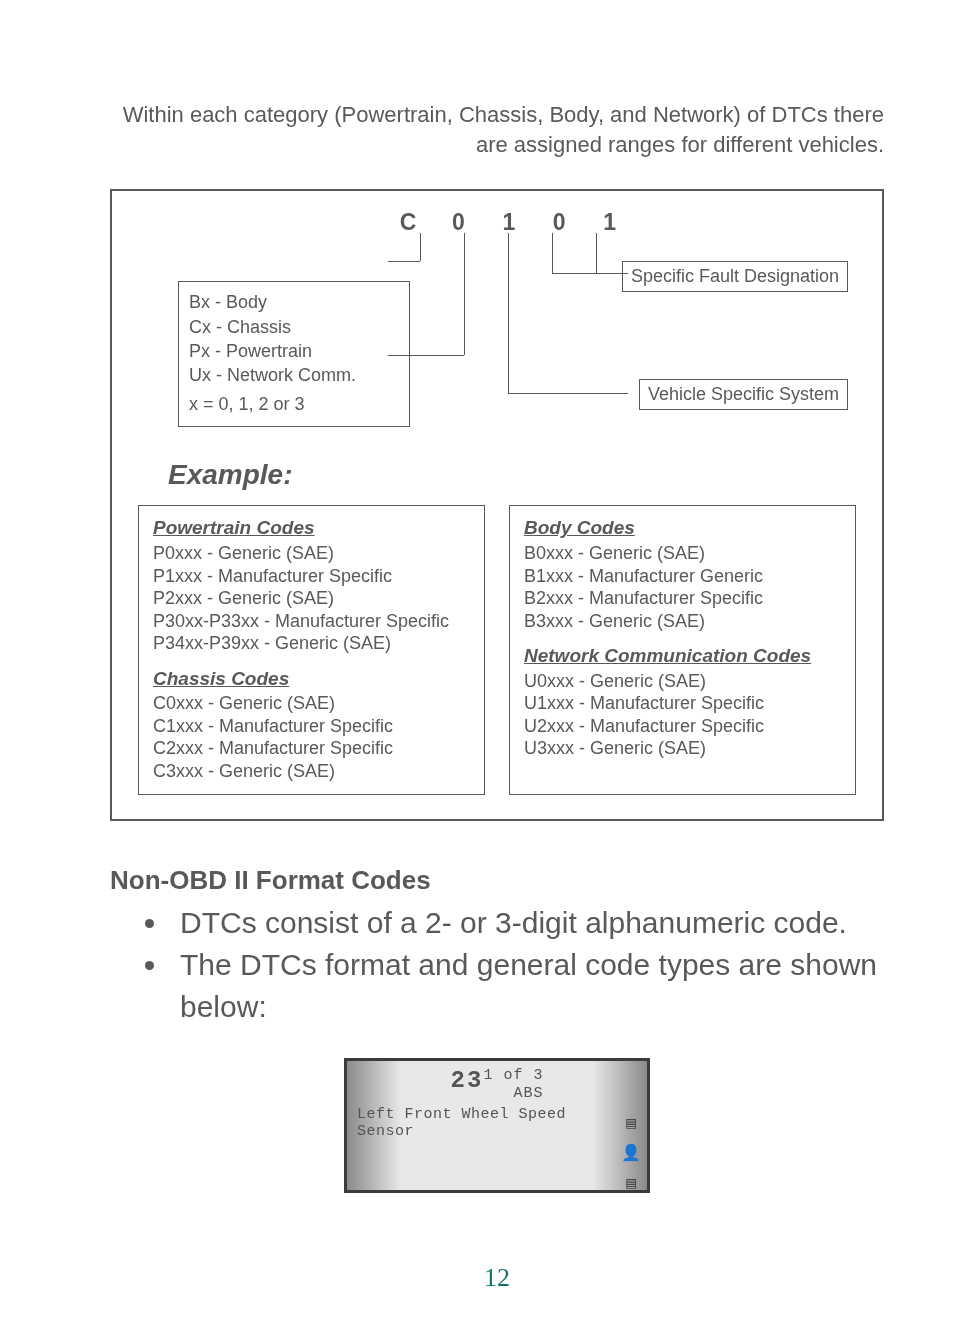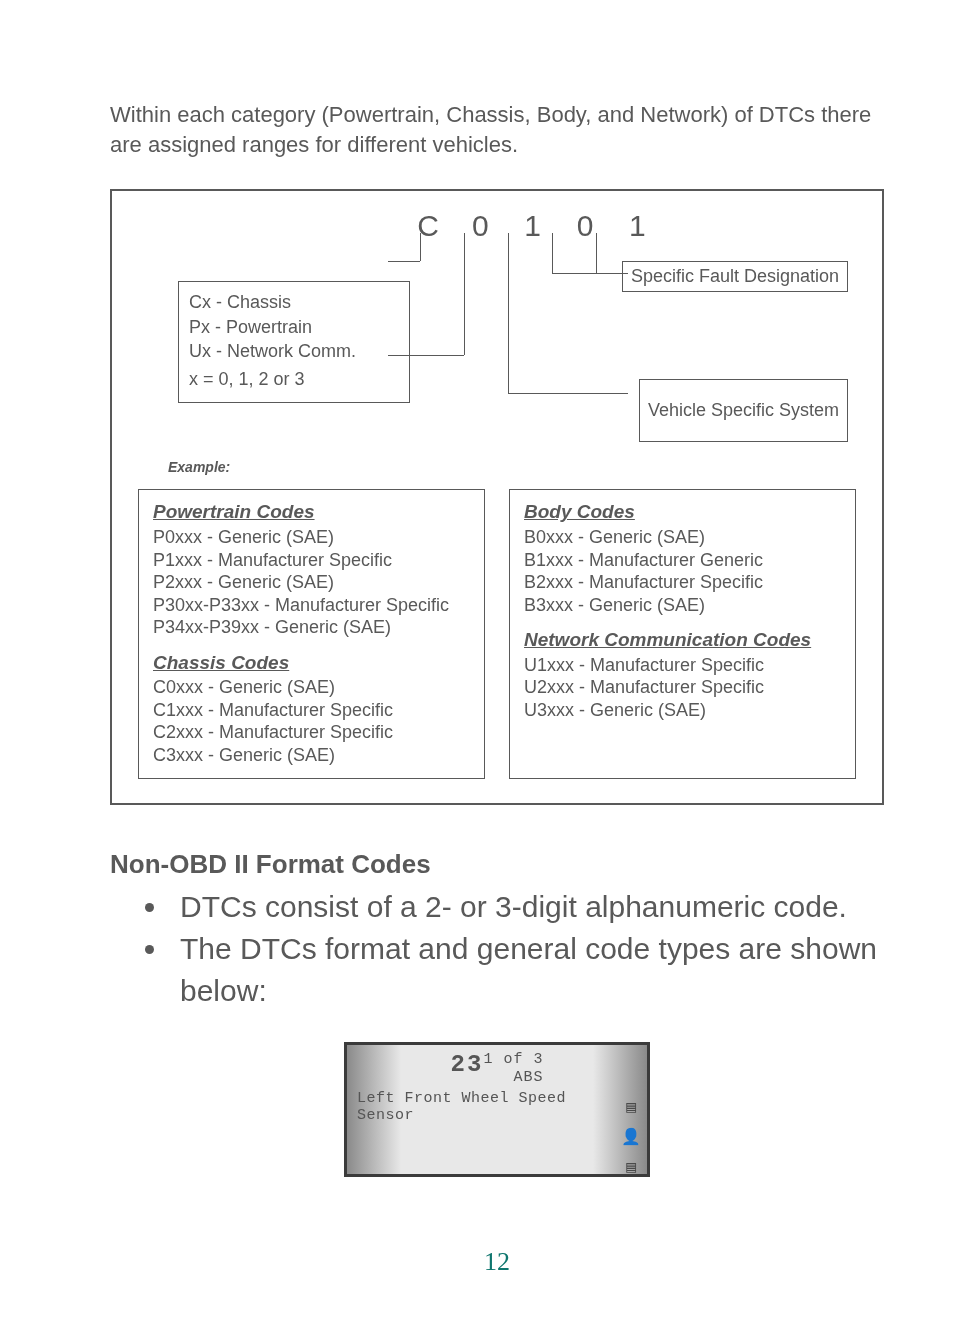--- a/index.html
+++ b/index.html
@@ -1,26 +1,26 @@
 <!DOCTYPE html>
 <html><head>
 <meta charset="utf-8">
 <style>
   body { font-family: Arial, Helvetica, sans-serif; background:#fff; color:#595959; margin:0; padding:0; width:954px; }
   .page { padding:100px 70px 40px 110px; }
-  .intro { font-size:22px; line-height:1.35; margin-bottom:30px; }
+  .intro { font-size:22px; line-height:1.35; margin-bottom:30px;text-align:right; }
   .diagram-frame { border:2px solid #595959; padding:18px 26px 24px 26px; }
   .diagram-top { position:relative; height:220px; }
-  .code-letters { position:absolute; top:0; left:268px; font-size:30px; }
+  .code-letters { position:absolute; top:0; left:248px; font-size:23px;font-weight:bold; }
   .code-letters span { display:inline-block; width:44px; text-align:center; }
   .prefix-box { position:absolute; top:72px; left:40px; width:210px; border:1px solid #595959; padding:8px 10px 10px 10px; font-size:18px; line-height:1.35; }
   .fault-box { position:absolute; top:52px; right:8px; border:1px solid #595959; padding:4px 8px; font-size:18px; }
-  .system-box { position:absolute; top:170px; right:8px; border:1px solid #595959; padding:20px 8px; font-size:18px; }
+  .system-box { position:absolute; top:170px; right:8px; border:1px solid #595959; padding:4px 8px; font-size:18px; }
   .connector { position:absolute; background:#595959; }
-  .example-label { font-size:14px; font-weight:bold; font-style:italic; margin:30px 0 14px 30px; }
+  .example-label { font-size:28px; font-weight:bold; font-style:italic; margin:30px 0 14px 30px; }
   .codes-row { display:flex; gap:24px; }
   .codes-col { border:1px solid #595959; padding:10px 14px 12px 14px; flex:1; font-size:18px; line-height:1.25; }
   .codes-col h4 { margin:0 0 2px 0; font-size:19px; font-weight:bold; font-style:italic; text-decoration:underline; }
   .codes-col h4.second { margin-top:12px; }
   .section-heading { font-size:26px; font-weight:bold; margin:44px 0 6px 0; }
   ul.bullets { margin:0; padding-left:60px; font-size:30px; line-height:1.4; }
   ul.bullets li { padding-left:10px; }
   .scantool-wrap { text-align:center; margin-top:30px; }
   .scantool { display:inline-block; width:300px; border:3px solid #3b3b3b; background:linear-gradient(90deg,#8a8a8a 0%, #e8e8e8 18%, #e8e8e8 82%, #8a8a8a 100%); color:#555; font-family:"Courier New",monospace; text-align:left; position:relative; }
   .scantool-header { display:flex; justify-content:center; padding:6px 10px 0 10px; font-size:18px; letter-spacing:1px; }
@@ -54,20 +54,21 @@
       <div class="connector" style="top:52px; left:250px; width:32px; height:1px;"></div>
 
       <div class="connector" style="top:24px; left:370px; width:1px; height:160px;"></div>
       <div class="connector" style="top:184px; left:370px; width:120px; height:1px;"></div>
 
       <div class="connector" style="top:24px; left:414px; width:1px; height:40px;"></div>
       <div class="connector" style="top:24px; left:458px; width:1px; height:40px;"></div>
       <div class="connector" style="top:64px; left:414px; width:76px; height:1px;"></div>
 
       <div class="prefix-box">
+        <div>Bx - Body</div>
         <div>Cx - Chassis</div>
         <div>Px - Powertrain</div>
         <div>Ux - Network Comm.</div>
         <div style="margin-top:4px;">x = 0, 1, 2 or 3</div>
       </div>
 
       <div class="fault-box">Specific Fault Designation</div>
       <div class="system-box">Vehicle Specific System</div>
     </div>
 
@@ -90,20 +91,21 @@
       </div>
 
       <div class="codes-col">
         <h4>Body Codes</h4>
         <div>B0xxx - Generic (SAE)</div>
         <div>B1xxx - Manufacturer Generic</div>
         <div>B2xxx - Manufacturer Specific</div>
         <div>B3xxx - Generic (SAE)</div>
 
         <h4 class="second">Network Communication Codes</h4>
+        <div>U0xxx - Generic (SAE)</div>
         <div>U1xxx - Manufacturer Specific</div>
         <div>U2xxx - Manufacturer Specific</div>
         <div>U3xxx - Generic (SAE)</div>
       </div>
     </div>
   </div>
 
   <div class="section-heading">Non-OBD II Format Codes</div>
   <ul class="bullets">
     <li>DTCs consist of a 2- or 3-digit alphanumeric code.</li>

